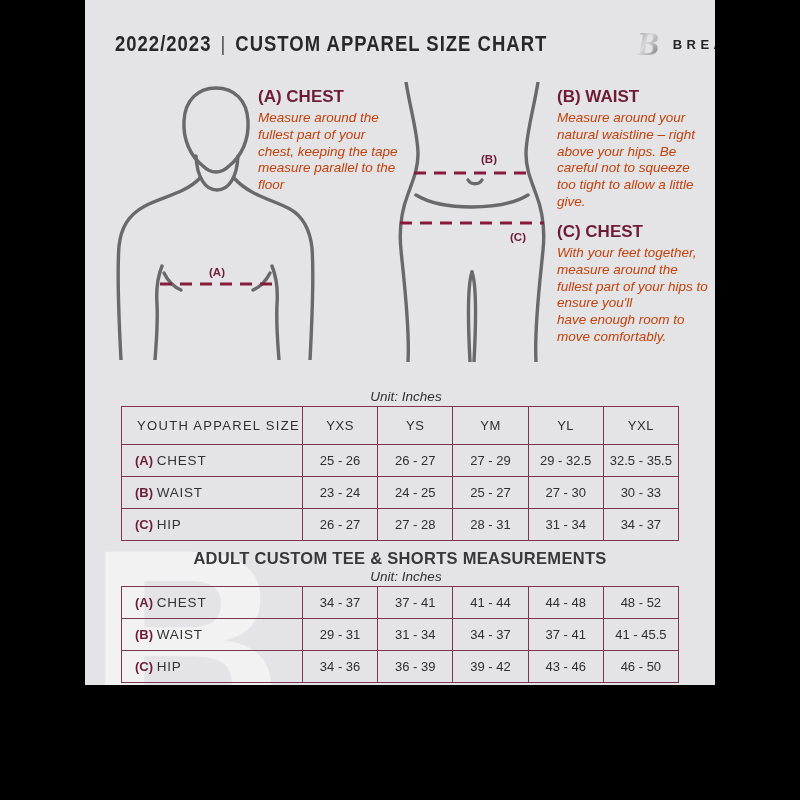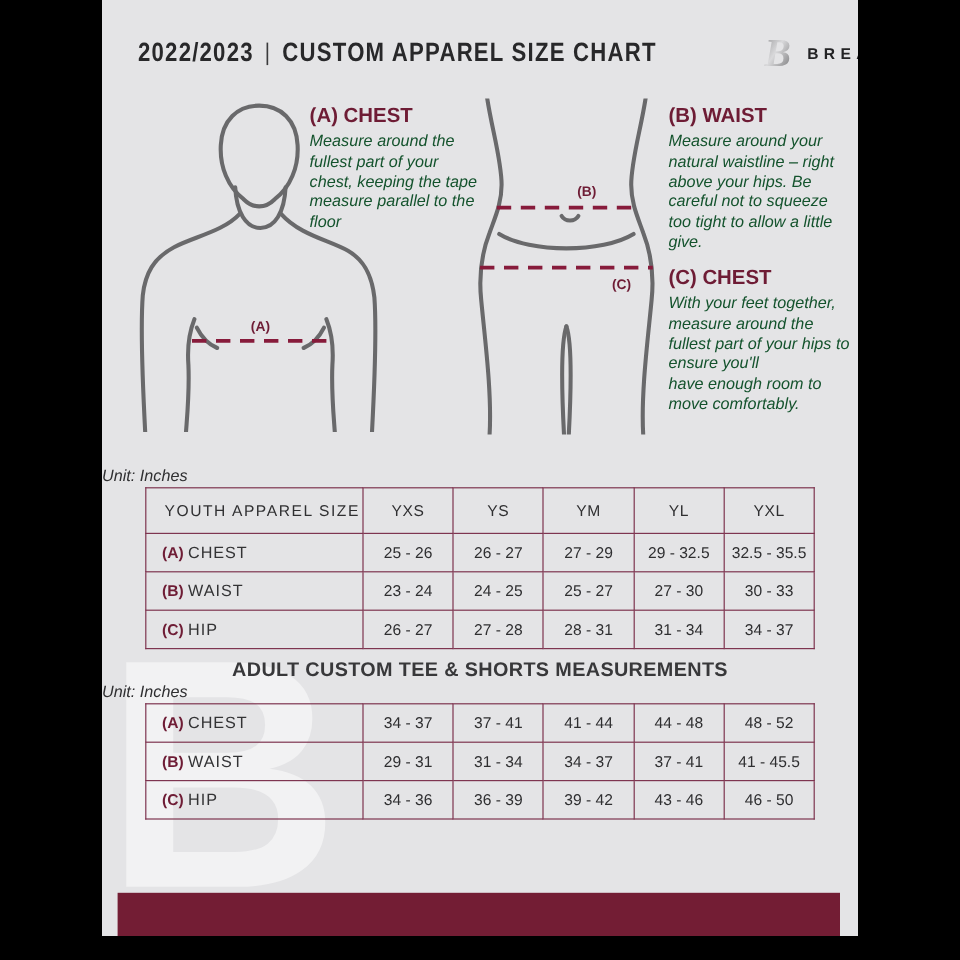--- a/index.html
+++ b/index.html
@@ -1,41 +1,41 @@
 <!DOCTYPE html>
 <html><head>
 <meta charset="utf-8">
 <style>
   html,body{margin:0;padding:0;}
   body{width:800px;height:800px;background:#000;position:relative;overflow:hidden;
        font-family:"Liberation Sans",sans-serif;-webkit-font-smoothing:antialiased;}
-  .page{position:absolute;left:85px;top:0;width:630px;height:780px;background:#e4e4e6;overflow:hidden;}
+  .page{position:absolute;left:85px;top:0;width:630px;height:685px;background:#e4e4e6;overflow:hidden;}
 
   
   .masthead{position:absolute;left:30px;right:26px;top:24px;height:40px;
             display:flex;justify-content:space-between;align-items:center;z-index:2;}
   .title-group{display:flex;align-items:center;gap:9px;transform:scaleX(0.84);transform-origin:left center;
                font-weight:700;font-size:22px;color:#28282a;letter-spacing:1.2px;white-space:nowrap;}
   .title-divider{font-weight:400;font-size:20px;color:#3a3a3c;padding:0 2px;}
   .brand-group{display:flex;align-items:center;gap:11px;}
   .brand-name{font-size:13px;font-weight:700;letter-spacing:4.5px;color:#232325;white-space:nowrap;}
 
   
   .guide-heading{position:absolute;font-size:17px;font-weight:700;color:#6e1c35;z-index:2;}
   .guide-body{position:absolute;font-size:13.5px;line-height:16.8px;font-style:italic;
-              color:#14532d;z-index:2;white-space:pre-line;}
+              color:#c2410c;z-index:2;white-space:pre-line;}
   .figure{position:absolute;z-index:1;}
   .figure path{fill:none;stroke:#69696b;stroke-width:3.4;stroke-linecap:round;}
   .figure .dash{stroke:#871b3b;stroke-width:3.2;stroke-dasharray:12 8;stroke-linecap:butt;}
   .figure text{font-family:"Liberation Sans",sans-serif;font-size:11.5px;font-weight:700;fill:#6e1c35;}
 
   
   .section-title{position:absolute;left:0;right:0;text-align:center;font-size:16.5px;font-weight:700;
                  color:#38383a;letter-spacing:0.3px;z-index:2;}
-  .section-unit{position:absolute;left:0;right:0;font-size:13.5px;font-style:italic;
+  .section-unit{position:absolute;left:12px;right:0;text-align:center;font-size:13.5px;font-style:italic;
                 color:#2f2f31;z-index:2;}
 
   
   table.sizes{position:absolute;left:36px;width:558px;border-collapse:collapse;table-layout:fixed;z-index:2;}
   table.sizes td,table.sizes th{border:1.5px solid #7e3550;padding:0;text-align:center;
                                 font-size:13px;color:#2f2f31;background:transparent;}
   table.sizes tr.head td{height:37px;}
   table.sizes tr.row td{height:31px;}
   .col-head-label{font-size:13px;letter-spacing:1.3px;color:#3d3d3f;text-align:left;padding-left:13px !important;}
   .size-code{font-weight:400;font-size:13.5px;letter-spacing:0.5px;color:#29292b;}

